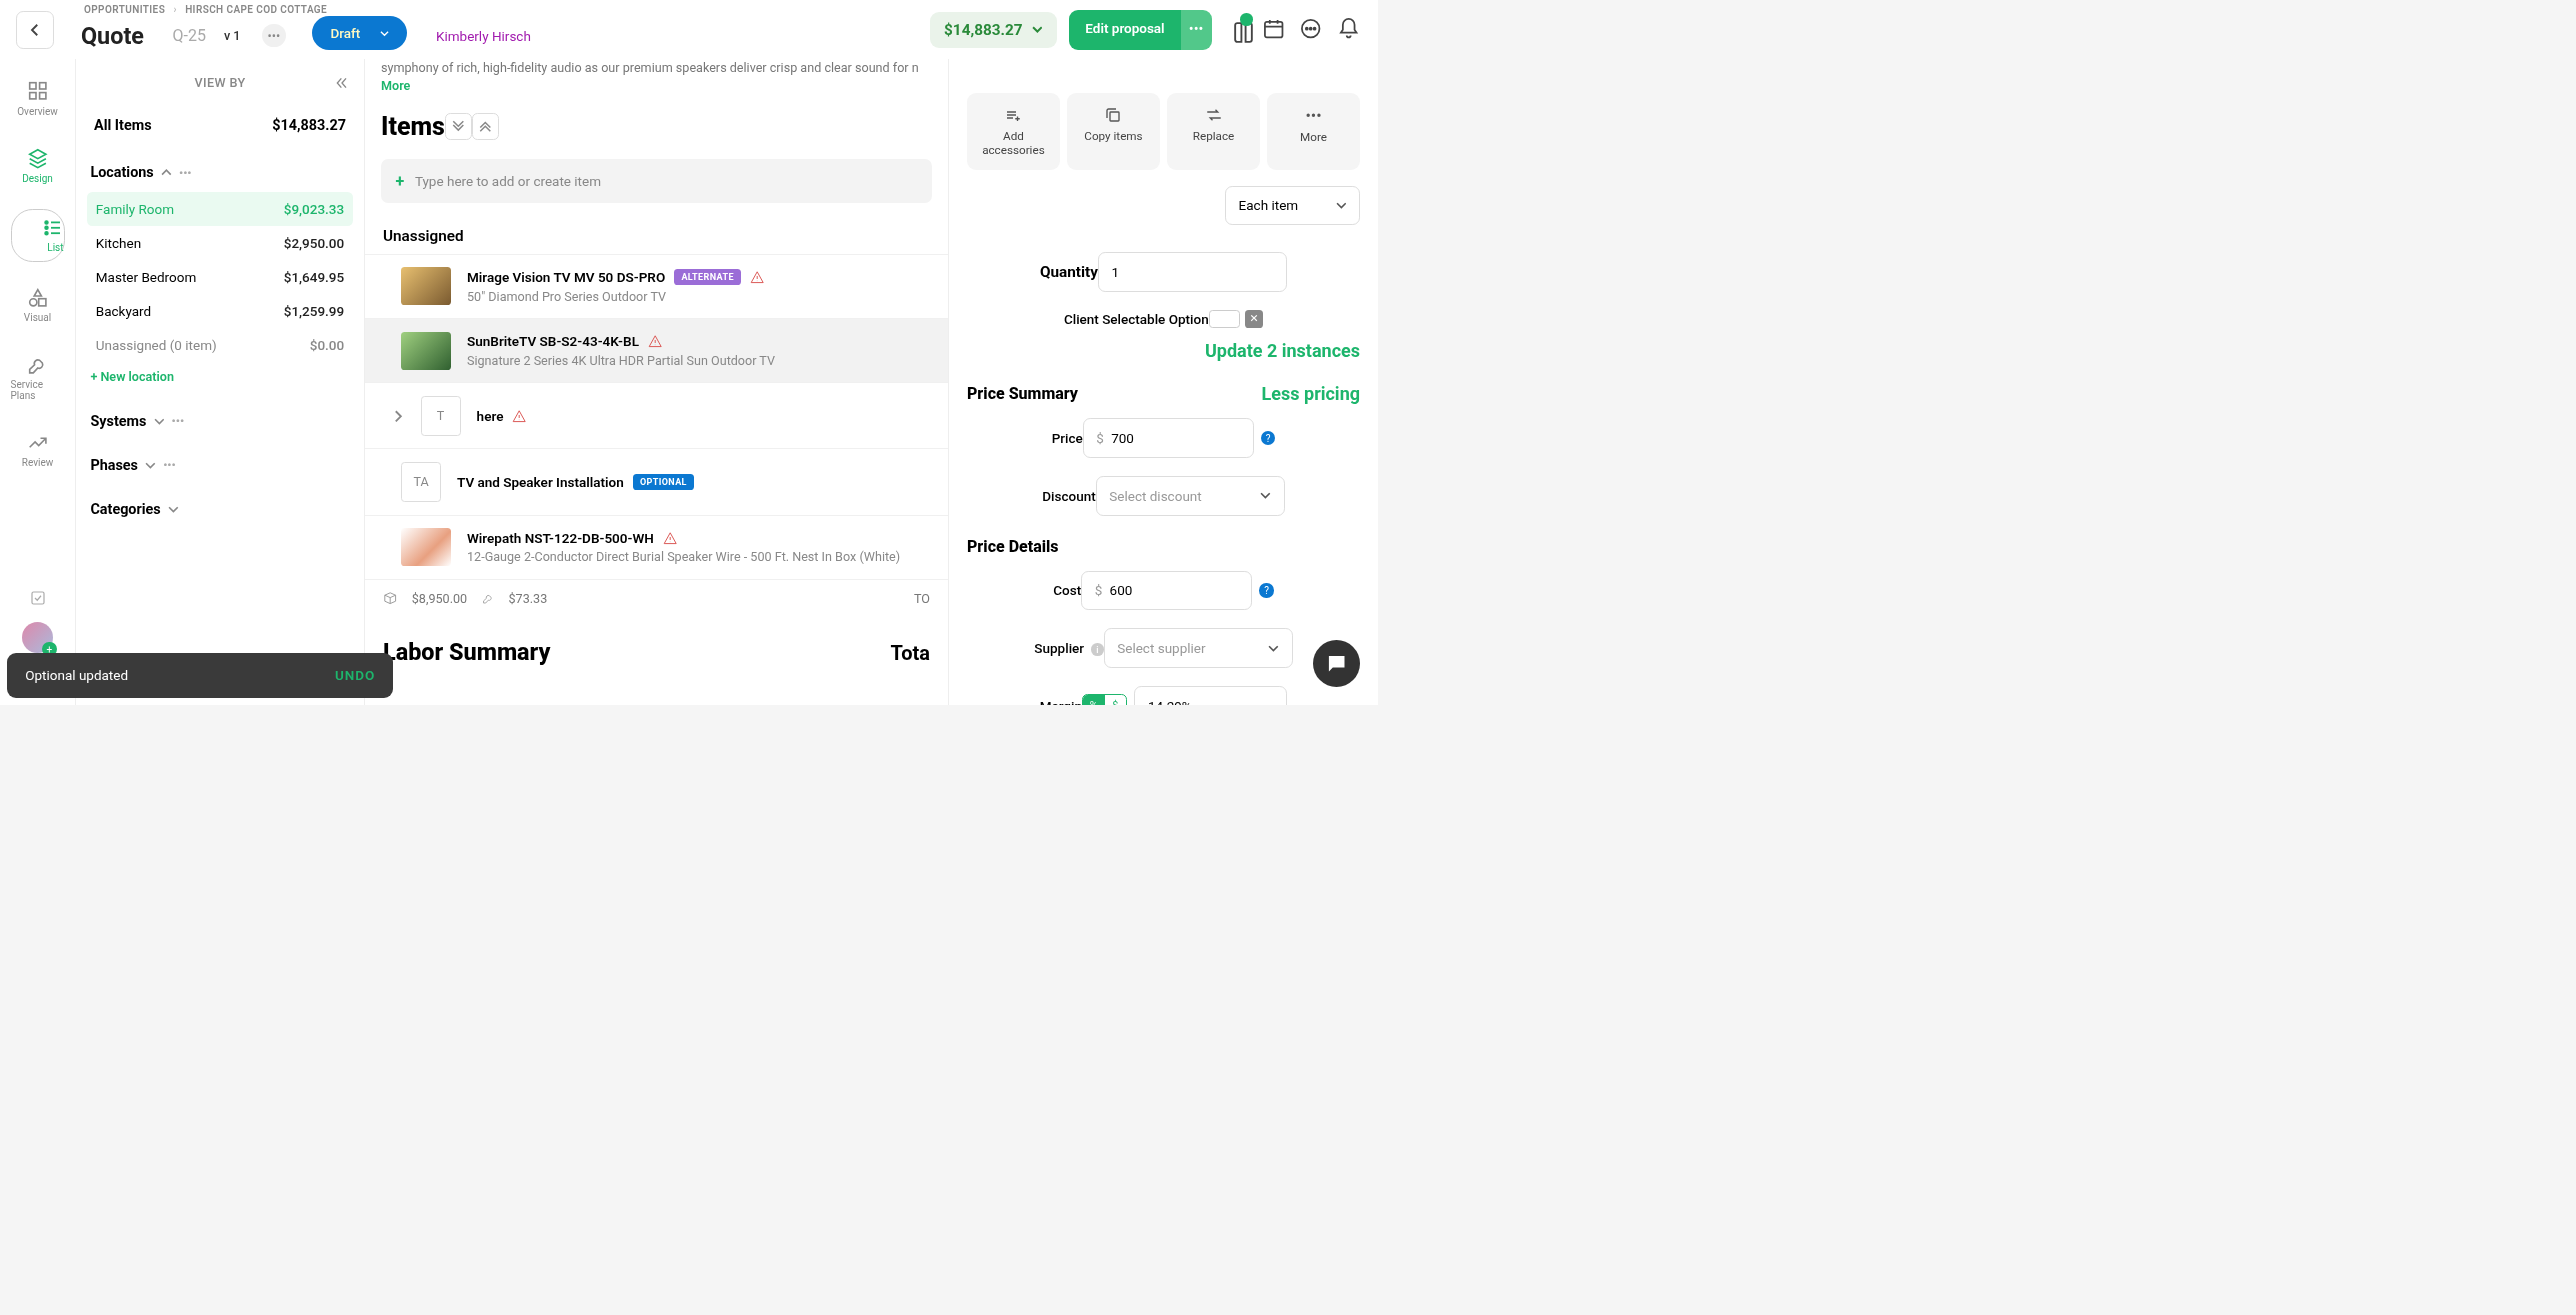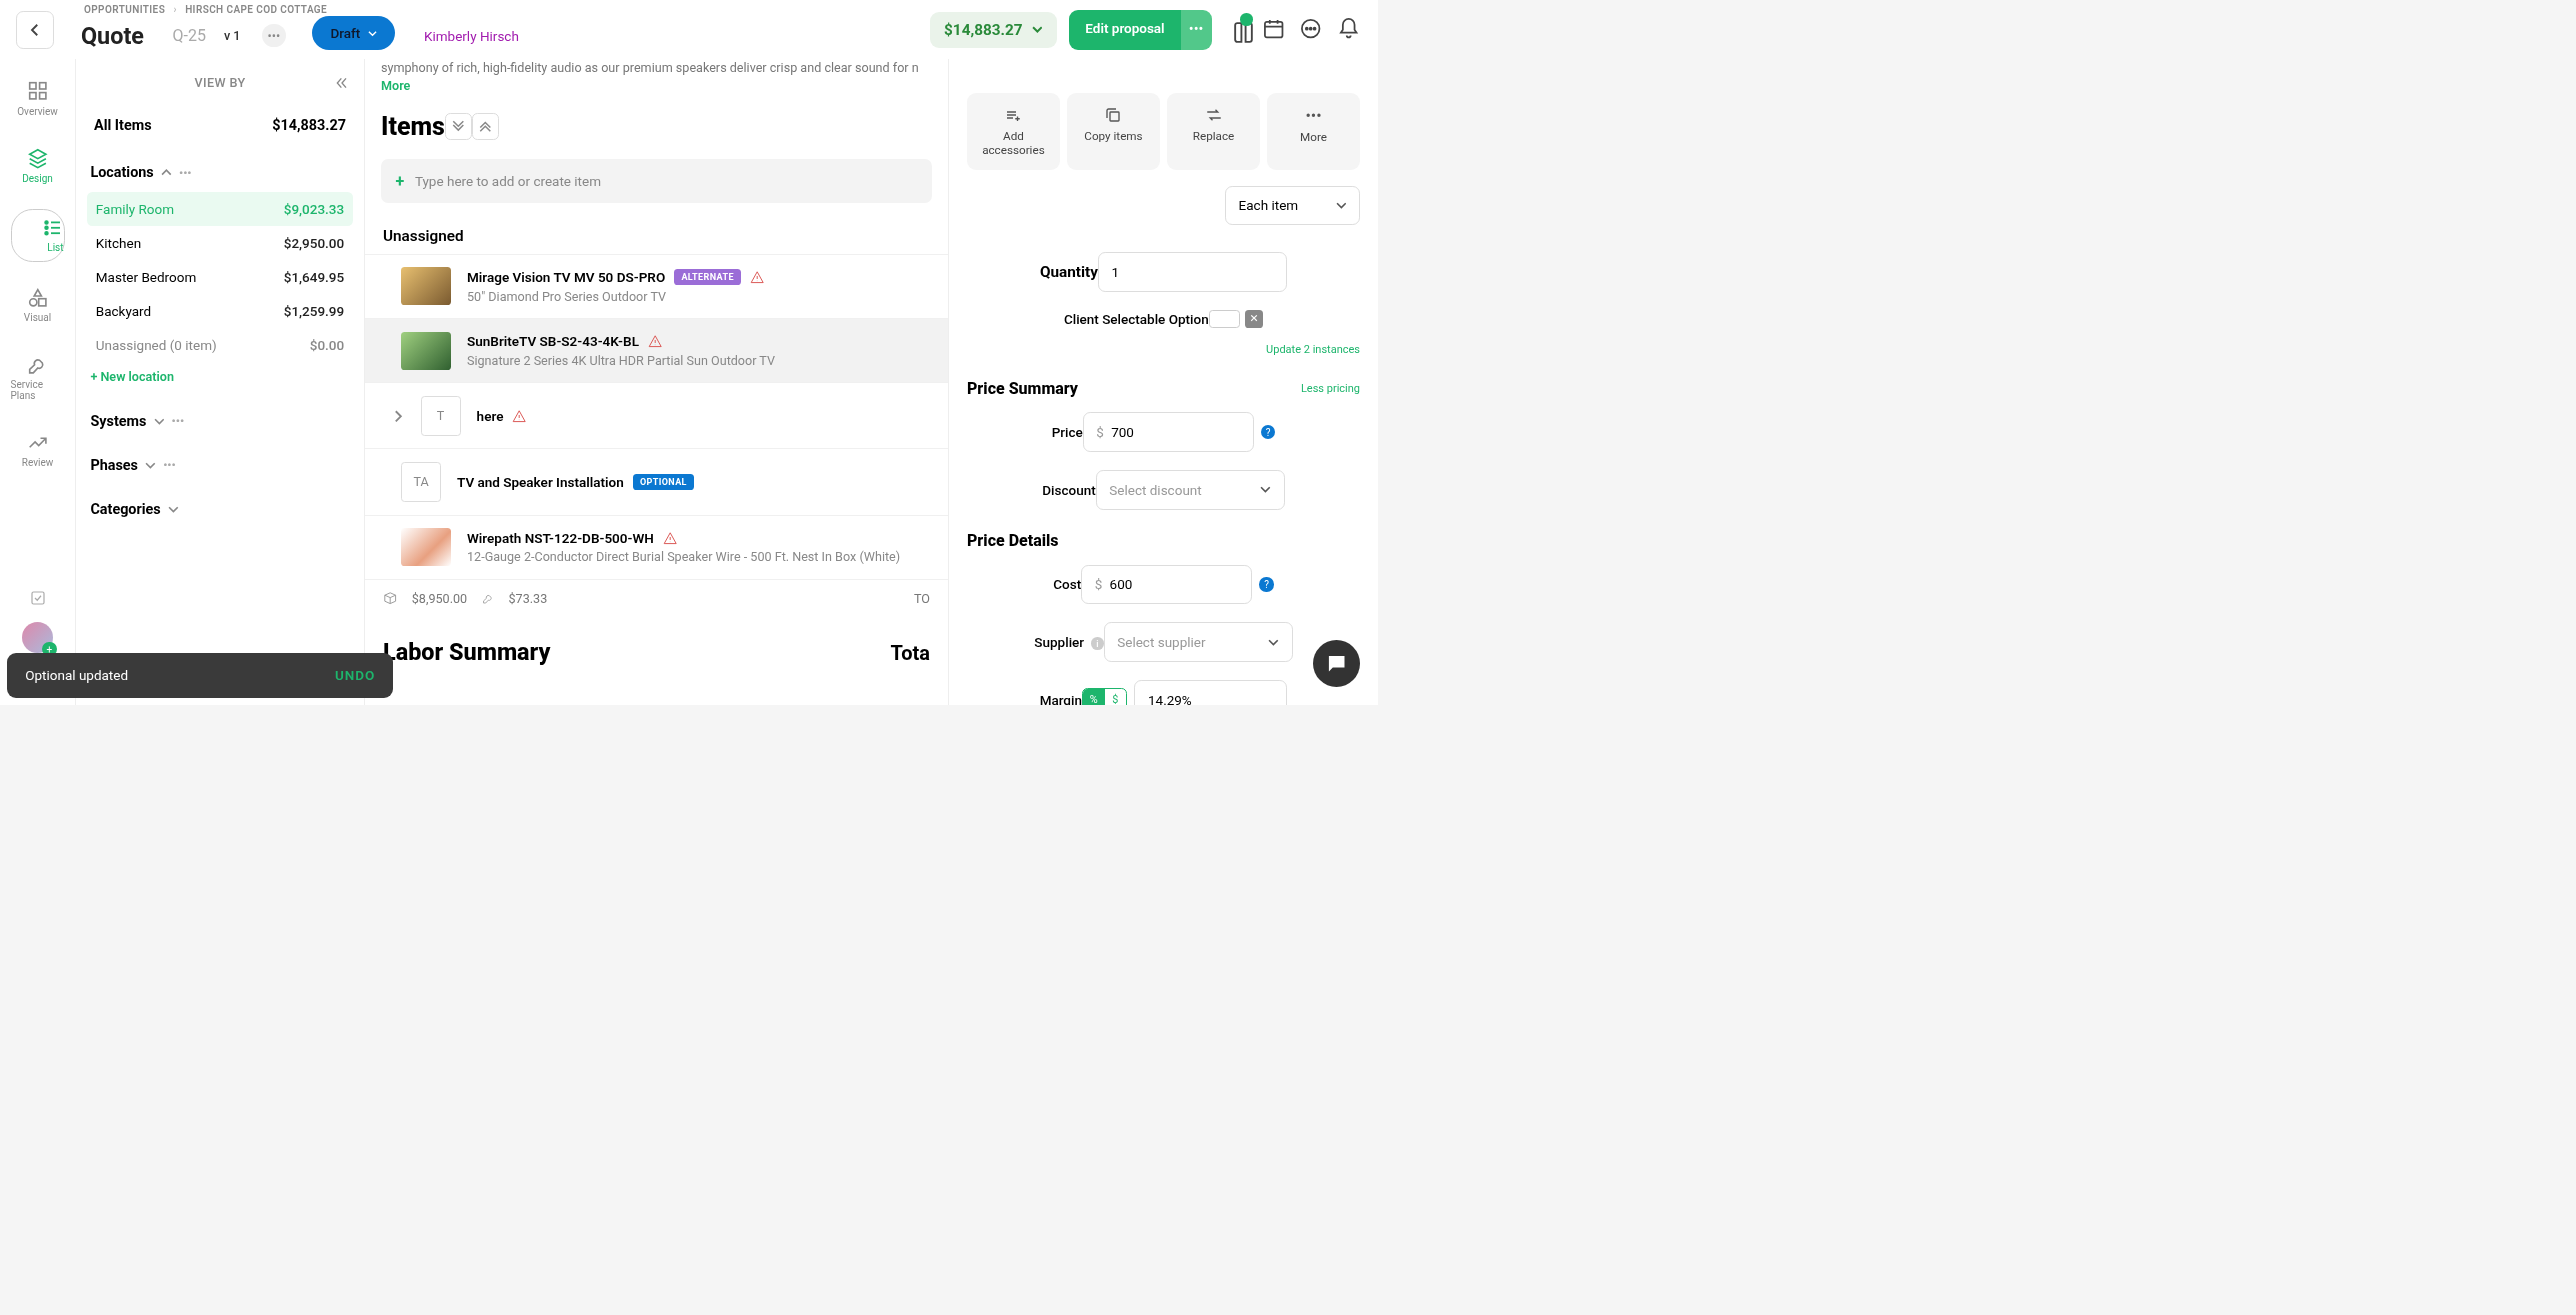--- a/index.html
+++ b/index.html
@@ -7,21 +7,21 @@
 
   
   .top-header { height: 59px; background: #fff; display: flex; align-items: center; padding: 0 16px; gap: 12.6px; position: relative; }
   .back-btn { width: 38px; height: 38px; border: 0.9px solid #ddd; border-radius: 7.2px; display: flex; align-items: center; justify-content: center; cursor: pointer; }
   .breadcrumb-row { position: absolute; top: 3.6px; left: 84px; font-size: 10px; color: #888; font-weight: 600; letter-spacing: 0.4px; }
   .breadcrumb-row .sep { margin: 0 5.4px; color: #bbb; }
   .quote-title { font-size: 23.4px; font-weight: 700; color: #222; margin-left: 14.4px; margin-top: 12.6px; }
   .quote-meta { color: #aaa; font-size: 16px; margin-left: 16px; margin-top: 12.6px; }
   .quote-v { color: #333; font-size: 12.6px; margin-left: 5.4px; margin-top: 12.6px; font-weight: 500; }
   .dots-btn { width: 23.4px; height: 23.4px; border-radius: 50%; background: #f0f0f0; display: flex; align-items: center; justify-content: center; margin-left: 9px; margin-top: 12.6px; cursor: pointer; color: #888; font-size: 12.6px; }
-  .draft-pill { background: #0b78d1; color: #0f172a; border-radius: 18px; padding: 9px 18px; font-size: 13.5px; font-weight: 500; display: flex; align-items: center; gap: 8px; margin-left: 14.4px; margin-top: 7.2px; cursor: pointer; }
+  .draft-pill { background: #0b78d1; color: #fef9c3; border-radius: 18px; padding: 9px 18px; font-size: 13.5px; font-weight: 500; display: flex; align-items: center; gap: 20px; margin-left: 14.4px; margin-top: 7.2px; cursor: pointer; }
   .draft-pill svg { width: 9px; height: 9px; }
   .owner-name { color: #a21caf; font-size: 13.5px; margin-left: 16px; margin-top: 12.6px; }
   .spacer { flex: 1; }
   .price-pill { background: #eaf3ea; color: #2a8a3a; font-weight: 700; font-size: 15.3px; padding: 9px 14.4px; border-radius: 9px; display: flex; align-items: center; gap: 9px; cursor: pointer; }
   .edit-prop-btn { background: #1db56c; color: #fff; font-weight: 600; font-size: 13.5px; padding: 10.8px 16px; border-radius: 9px 0 0 9px; cursor: pointer; }
   .edit-prop-menu { background: #52c88a; width: 31px; height: 40px; border-radius: 0 9px 9px 0; display: flex; align-items: center; justify-content: center; cursor: pointer; color: #fff; }
   .hdr-ico { width: 25px; height: 25px; cursor: pointer; position: relative; }
   .hdr-ico.badge::after { content: ''; position: absolute; top: -3.6px; right: -3.6px; width: 12.6px; height: 12.6px; background: #1db56c; border-radius: 50%; }
 
   
@@ -86,21 +86,21 @@
   .act-btn { flex: 1; background: #f5f5f5; border-radius: 9px; padding: 12.6px 5.4px; display: flex; flex-direction: column; align-items: center; gap: 5.4px; cursor: pointer; font-size: 11.7px; color: #444; text-align: center; }
   .act-btn .ico { width: 18px; height: 18px; color: #555; }
   .rsel { border: 0.9px solid #ddd; border-radius: 7.2px; padding: 10.8px 12.6px; display: flex; justify-content: space-between; align-items: center; font-size: 13.5px; cursor: pointer; margin-left: auto; width: 135px; margin-bottom: 18px; }
   .rrow { display: flex; justify-content: center; align-items: center; padding: 9px 0; }
   .rrow .rlabel { font-size: 15.3px; font-weight: 700; }
   .rrow .rlabel.sm { font-size: 13.5px; font-weight: 500; }
   .rinput { border: 0.9px solid #ddd; border-radius: 7.2px; padding: 10.8px 12.6px; font-size: 13.5px; width: 189px; }
   .rinput.prefix { display: flex; align-items: center; gap: 7.2px; }
   .rinput.prefix .pfx { color: #999; }
   .rinput.prefix input { border: none; outline: none; font-size: 13.5px; width: 100%; }
-  .link-green { color: #1db56c; font-weight: 400; font-size: 11px; cursor: pointer; }
+  .link-green { color: #1db56c; font-weight: 700; font-size: 18px; cursor: pointer; }
   .sect-h { font-size: 16px; font-weight: 800; padding: 12.6px 0 5.4px; display: flex; justify-content: space-between; align-items: center; }
   .help-ico { width: 14.4px; height: 14.4px; background: #0b78d1; color: #fff; border-radius: 50%; font-size: 10px; display: inline-flex; align-items: center; justify-content: center; margin-left: 7.2px; cursor: pointer; }
   .toggle-wrap { display: flex; align-items: center; gap: 5.4px; }
   .toggle { width: 31px; height: 18px; border: 0.9px solid #ccc; border-radius: 3.6px; background: #fff; position: relative; cursor: pointer; }
   .toggle-x { width: 18px; height: 18px; background: #888; border-radius: 3.6px; color: #fff; font-size: 10.8px; display: flex; align-items: center; justify-content: center; cursor: pointer; }
   .pct-dollar { display: flex; border: 0.9px solid #1db56c; border-radius: 5.4px; overflow: hidden; }
   .pct-dollar span { width: 21.6px; height: 21.6px; display: flex; align-items: center; justify-content: center; font-size: 10.8px; cursor: pointer; }
   .pct-dollar .active { background: #1db56c; color: #fff; }
   .pct-dollar .inactive { color: #1db56c; }
 

